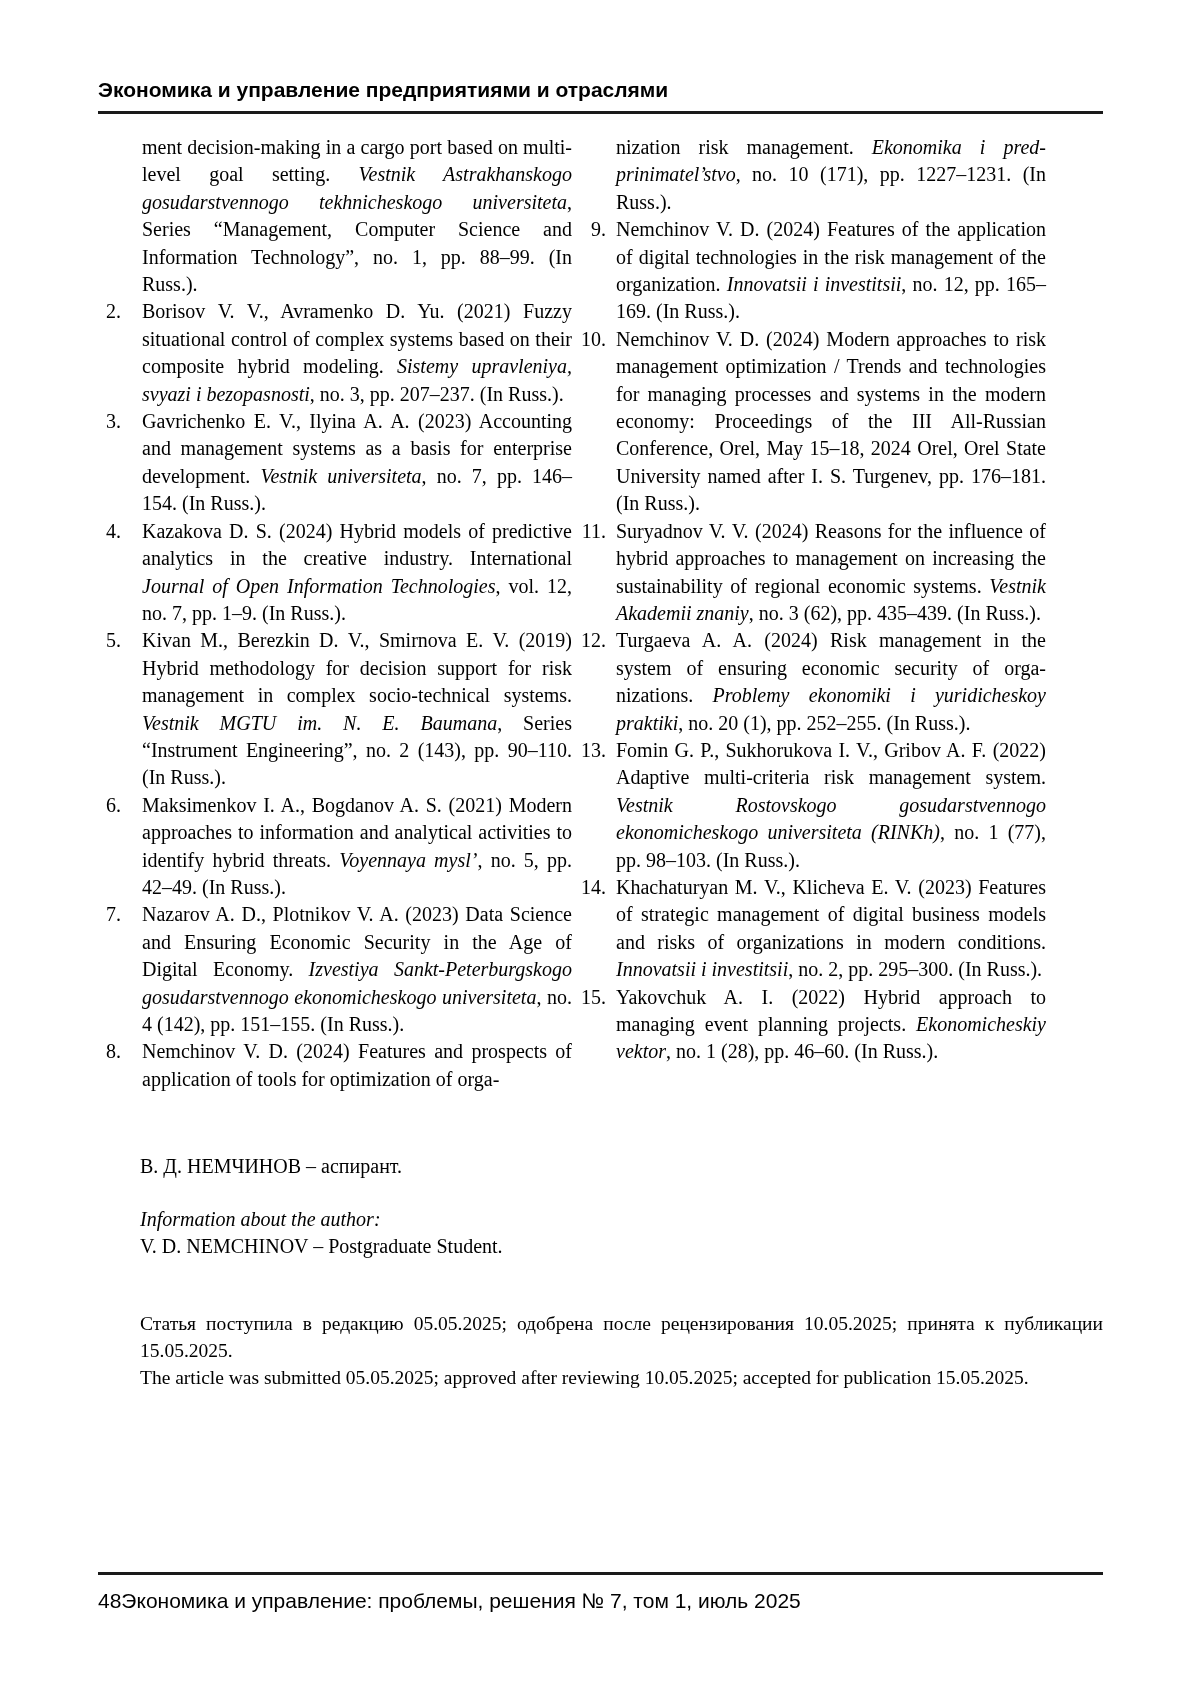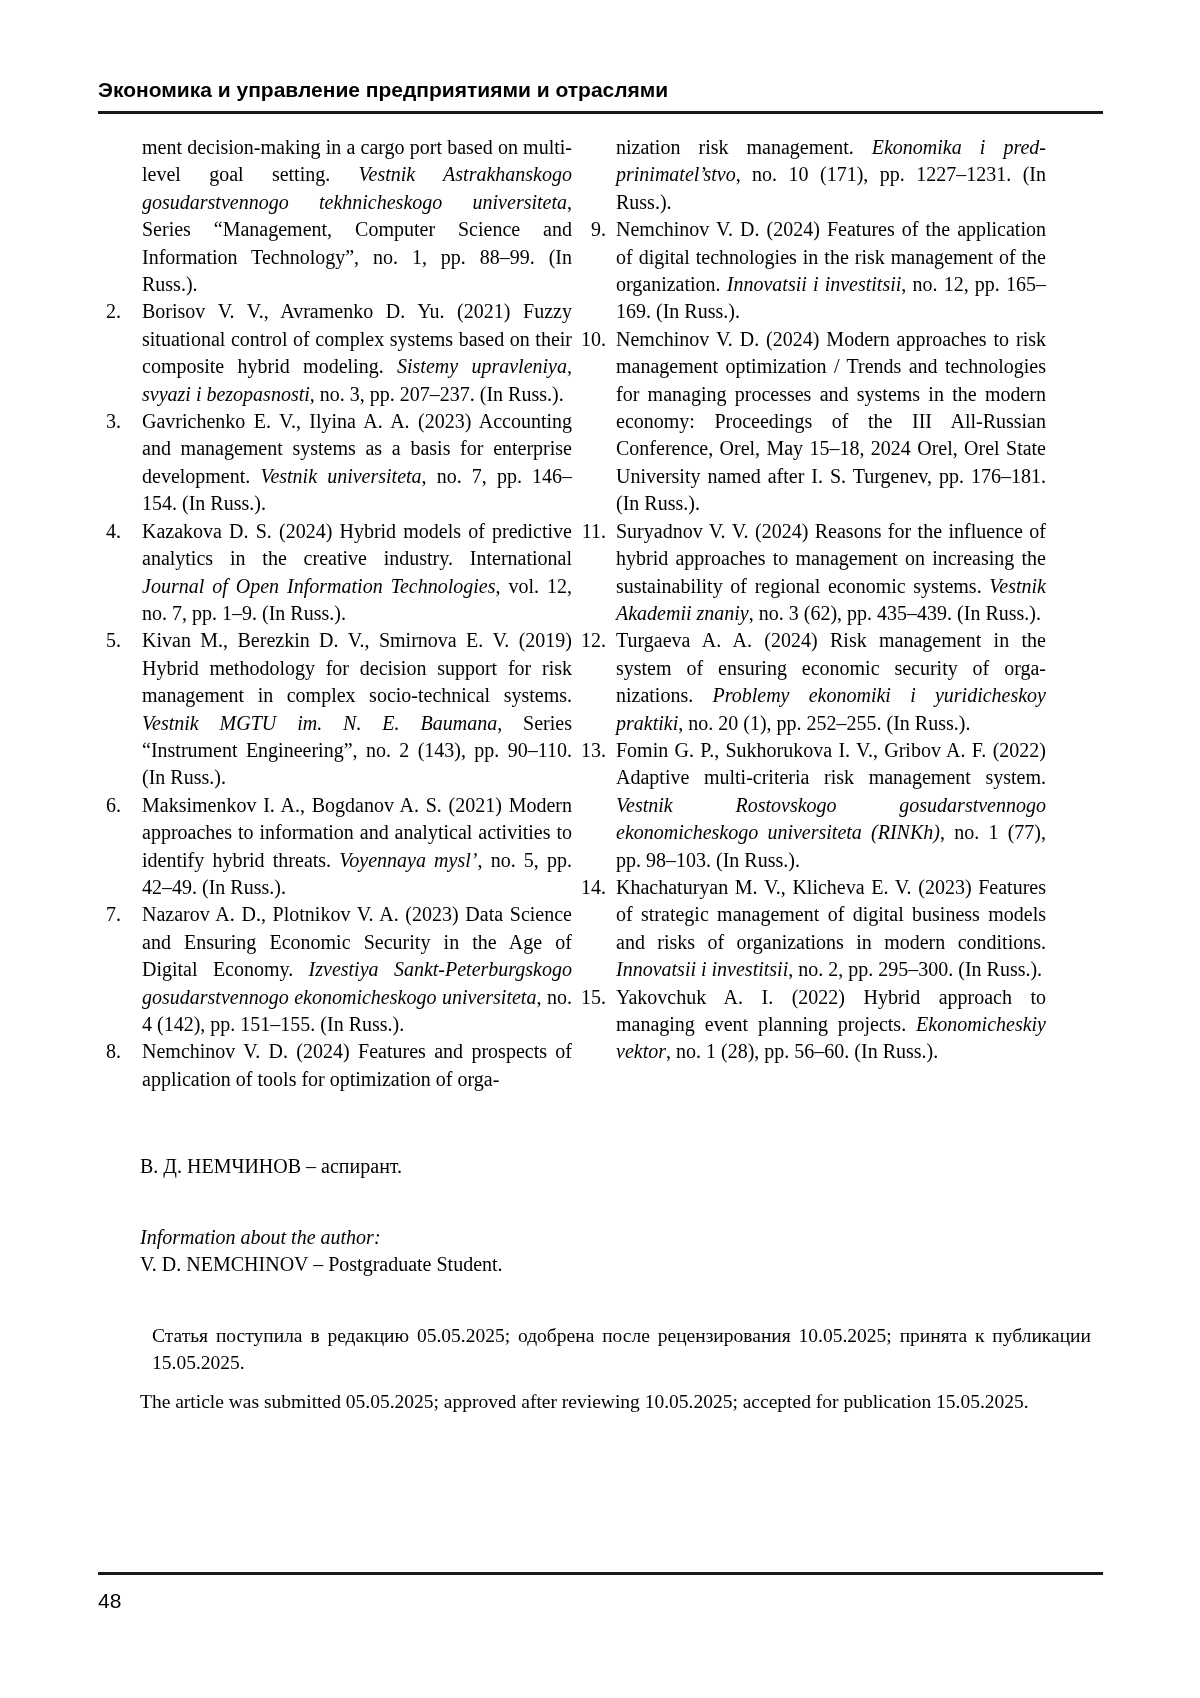--- a/index.html
+++ b/index.html
@@ -54,32 +54,32 @@
   }
   .it { font-style: italic; }
 
   .bottom-info {
     position: absolute;
     left: 140px; right: 97px;
     top: 1153px;
     font-size: 20px;
     line-height: 27px;
   }
-  .info-half-en { margin-top: 44px; }
+  .info-half-en { margin-top: 26px; }
   .info-label-ru { font-style: italic; font-weight: bold; }
   .info-label-en { font-style: italic; }
 
   .dates {
     position: absolute;
     left: 140px; right: 97px;
     top: 1310px;
     font-size: 19.5px;
     line-height: 27px;
   }
-  .dates .ru { text-align: justify; margin: 12px; }
+  .dates .ru { text-align: justify; margin: 0; }
   .dates .en { text-align: left; margin: 0; }
 
   .footer {
     position: absolute;
     left: 98px; right: 97px;
     top: 1587px;
     display: flex;
     justify-content: flex-start;
     align-items: baseline;
     font-family: "Liberation Sans", sans-serif;
@@ -154,21 +154,21 @@
         <div class="ref-item">
           <span class="ref-num">13.</span>
           <span class="ref-body"><span>Fomin G. P., Sukhorukova I. V., Gribov A. F. (2022) Adaptive multi-criteria risk management system. </span><span class="it">Vestnik Rostovskogo gosudarstvennogo ekonomicheskogo universiteta (RINKh)</span><span>, no. 1 (77), pp. 98–103. (In Russ.).</span></span>
         </div>
         <div class="ref-item">
           <span class="ref-num">14.</span>
           <span class="ref-body"><span>Khachaturyan M. V., Klicheva E. V. (2023) Features of strategic management of digital business models and risks of organizations in modern conditions. </span><span class="it">Innovatsii i investitsii</span><span>, no. 2, pp. 295–300. (In Russ.).</span></span>
         </div>
         <div class="ref-item">
           <span class="ref-num">15.</span>
-          <span class="ref-body"><span>Yakovchuk A. I. (2022) Hybrid approach to managing event planning projects. </span><span class="it">Ekonomich­eskiy vektor</span><span>, no. 1 (28), pp. 56–60. (In Russ.).</span></span>
+          <span class="ref-body"><span>Yakovchuk A. I. (2022) Hybrid approach to managing event planning projects. </span><span class="it">Ekonomich­eskiy vektor</span><span>, no. 1 (28), pp. 46–60. (In Russ.).</span></span>
         </div>
       </div>
   </div>
 
   <div class="bottom-info">
     <div class="info-half-ru">
       <div class="info-text-ru">В. Д. НЕМЧИНОВ – аспирант.</div>
     </div>
     <div class="info-half-en">
       <div class="info-label-en">Information about the author:</div>
@@ -177,15 +177,16 @@
   </div>
 
   <div class="dates">
     <p class="ru">Статья поступила в редакцию 05.05.2025; одобрена после рецензирования 10.05.2025; принята к публикации 15.05.2025.</p>
     <p class="en">The article was submitted 05.05.2025; approved after reviewing 10.05.2025; accepted for publication 15.05.2025.</p>
   </div>
 
   <div class="rule footer-rule"></div>
   <div class="footer">
     <span class="page-number">48</span>
+    <span class="journal-line">Экономика и управление: проблемы, решения № 7, том 1, июль 2025</span>
   </div>
 
 </div>
 
 </body></html>

